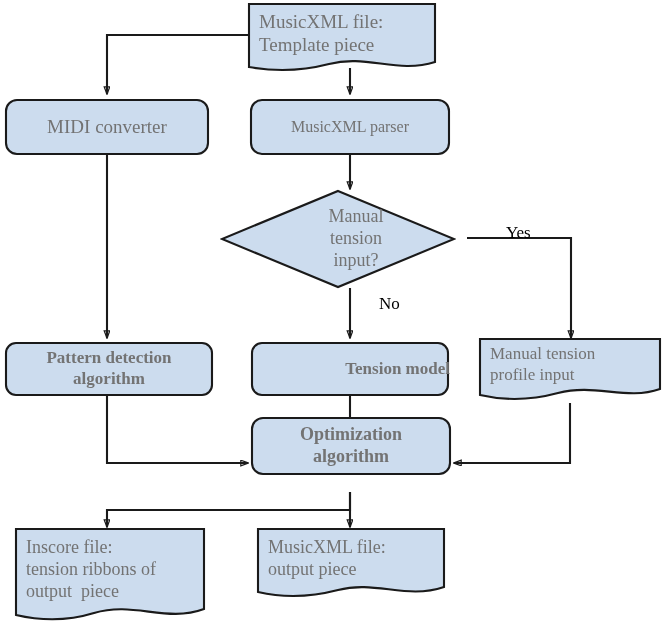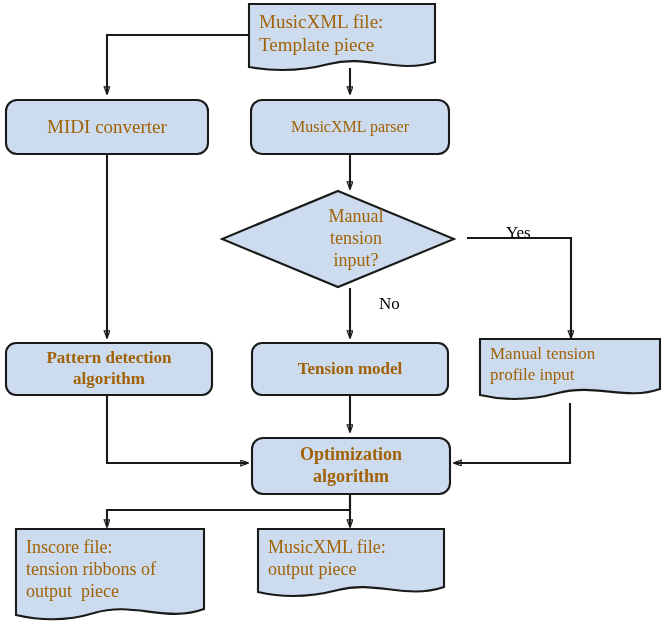--- a/index.html
+++ b/index.html
@@ -6,21 +6,21 @@
   body{
     font-family:"Liberation Serif","DejaVu Serif",serif;
     width:664px;height:634px;overflow:hidden;
   }
   #canvas{position:relative;width:664px;height:634px;}
   #edges{position:absolute;left:0;top:0;width:664px;height:634px;}
   .node{position:absolute;box-sizing:border-box;}
   .node .label{
     position:absolute;left:0;top:0;width:100%;height:100%;
     display:flex;flex-direction:column;align-items:center;justify-content:center;
-    color:#a16207;line-height:1.22;white-space:pre;
+    color:#737373;line-height:1.22;white-space:pre;
   }
   .node.doc .label{align-items:flex-start;}
   .node.doc .label .ln{padding-left:12px;}
   .edgelabel{
     position:absolute;color:#000;font-size:17px;line-height:1;white-space:pre;
   }
   .bold .label{font-weight:bold;}
   svg{display:block;}
   .shape-fill{fill:#ccdcee;}
   .shape-stroke{stroke:#1a1a1a;}
@@ -111,36 +111,36 @@
     <div class="label" style="font-size:17px;">
       <div class="ln">Pattern detection</div>
       <div class="ln">algorithm</div>
     </div>
   </div>
 
   <div class="node bold" style="left:250px;top:341px;width:200px;height:56px;">
     <svg width="200" height="56" viewBox="0 0 200 56">
       <rect x="2" y="2" width="196" height="52" rx="10" ry="10" class="shape-fill shape-stroke" stroke-width="2.1"></rect>
     </svg>
-    <div class="label" style="font-size:17px;">
+    <div class="label" style="font-size:17px;align-items:flex-end;">
       <div class="ln">Tension model</div>
     </div>
   </div>
 
   <div class="node doc" style="left:478px;top:337px;width:184px;height:66px;">
     <svg width="184" height="66" viewBox="0 0 184 66">
       <path d="M2,2 L182,2 L182,52 C148,64 118,46 80,56 C54,63 28,64 2,58 Z" class="shape-fill shape-stroke" stroke-width="2.1"></path>
     </svg>
     <div class="label" style="font-size:17px;height:56px;">
       <div class="ln">Manual tension</div>
       <div class="ln">profile input</div>
     </div>
   </div>
 
-  <div class="node bold" style="left:250px;top:436px;width:202px;height:60px;text-decoration:underline;">
+  <div class="node bold" style="left:250px;top:416px;width:202px;height:60px;text-decoration:underline;">
     <svg width="202" height="60" viewBox="0 0 202 60">
       <rect x="2" y="2" width="198" height="56" rx="11" ry="11" class="shape-fill shape-stroke" stroke-width="2.1"></rect>
     </svg>
     <div class="label" style="font-size:18px;">
       <div class="ln">Optimization</div>
       <div class="ln">algorithm</div>
     </div>
   </div>
 
   <div class="node doc" style="left:14px;top:527px;width:192px;height:100px;">

